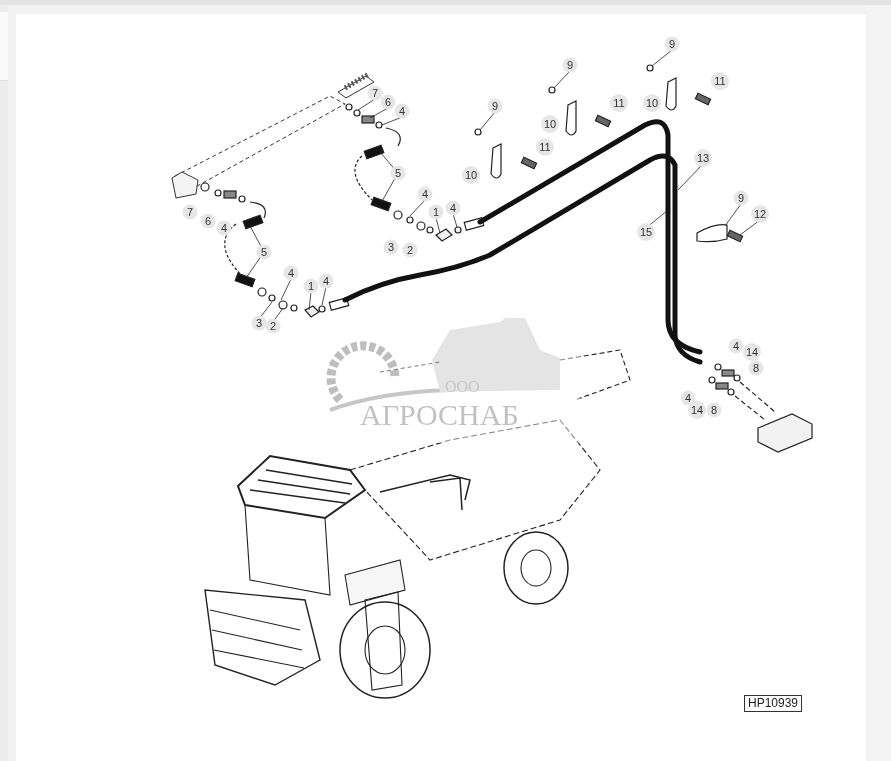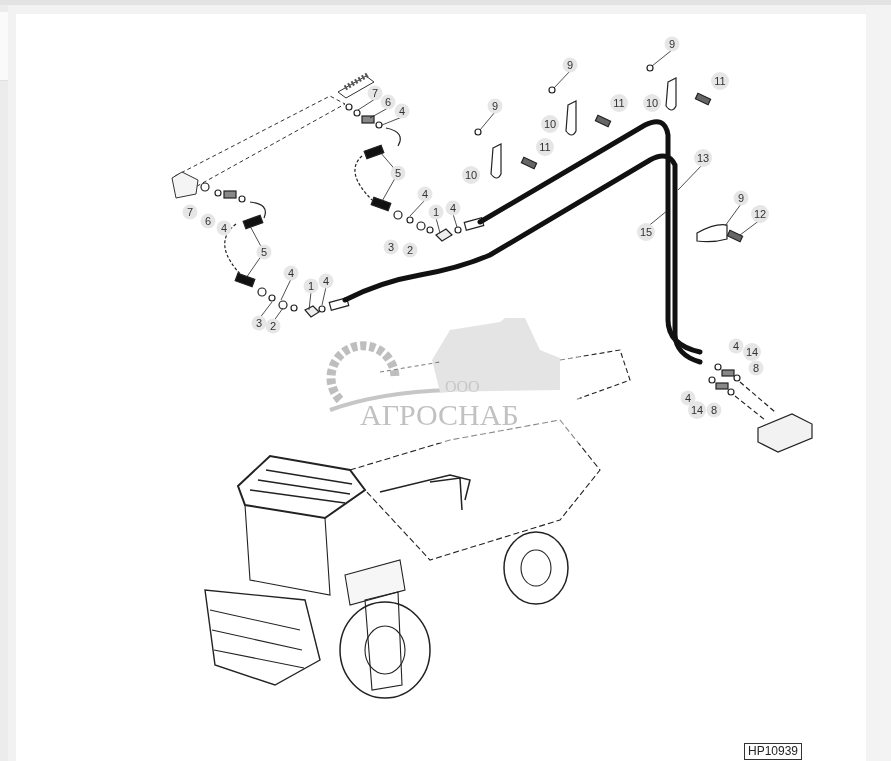--- a/index.html
+++ b/index.html
@@ -14,21 +14,21 @@
   .right-strip { position: absolute; left: 866px; top: 5px; width: 25px; height: 756px; background: #f3f3f3; }
   .sheet {
     position: absolute; left: 16px; top: 14px; width: 850px; height: 747px;
     background: #ffffff;
   }
   svg.diagram { position: absolute; left: 0; top: 0; }
   .callout-text { font-family: "Liberation Sans", sans-serif; font-size: 11px; fill: #333; }
   .fig-id {
     position: absolute; left: 728px; top: 681px;
     border: 1px solid #333; padding: 0 3px;
-    font-size: 12px; line-height: 15px; color: #222; background: #fff; margin-top: 48px;
+    font-size: 12px; line-height: 15px; color: #222; background: #fff;
   }
   .wm-ooo { font-family: "Liberation Serif", serif; font-size: 16px; fill: #9a9a9a; }
   .wm-name { font-family: "Liberation Serif", serif; font-size: 30px; fill: #8f8f8f; }
 </style>
 </head>
 <body>
 
 <div class="top-bar"></div>
 <div class="left-strip"></div>
 <div class="left-tab"></div>

